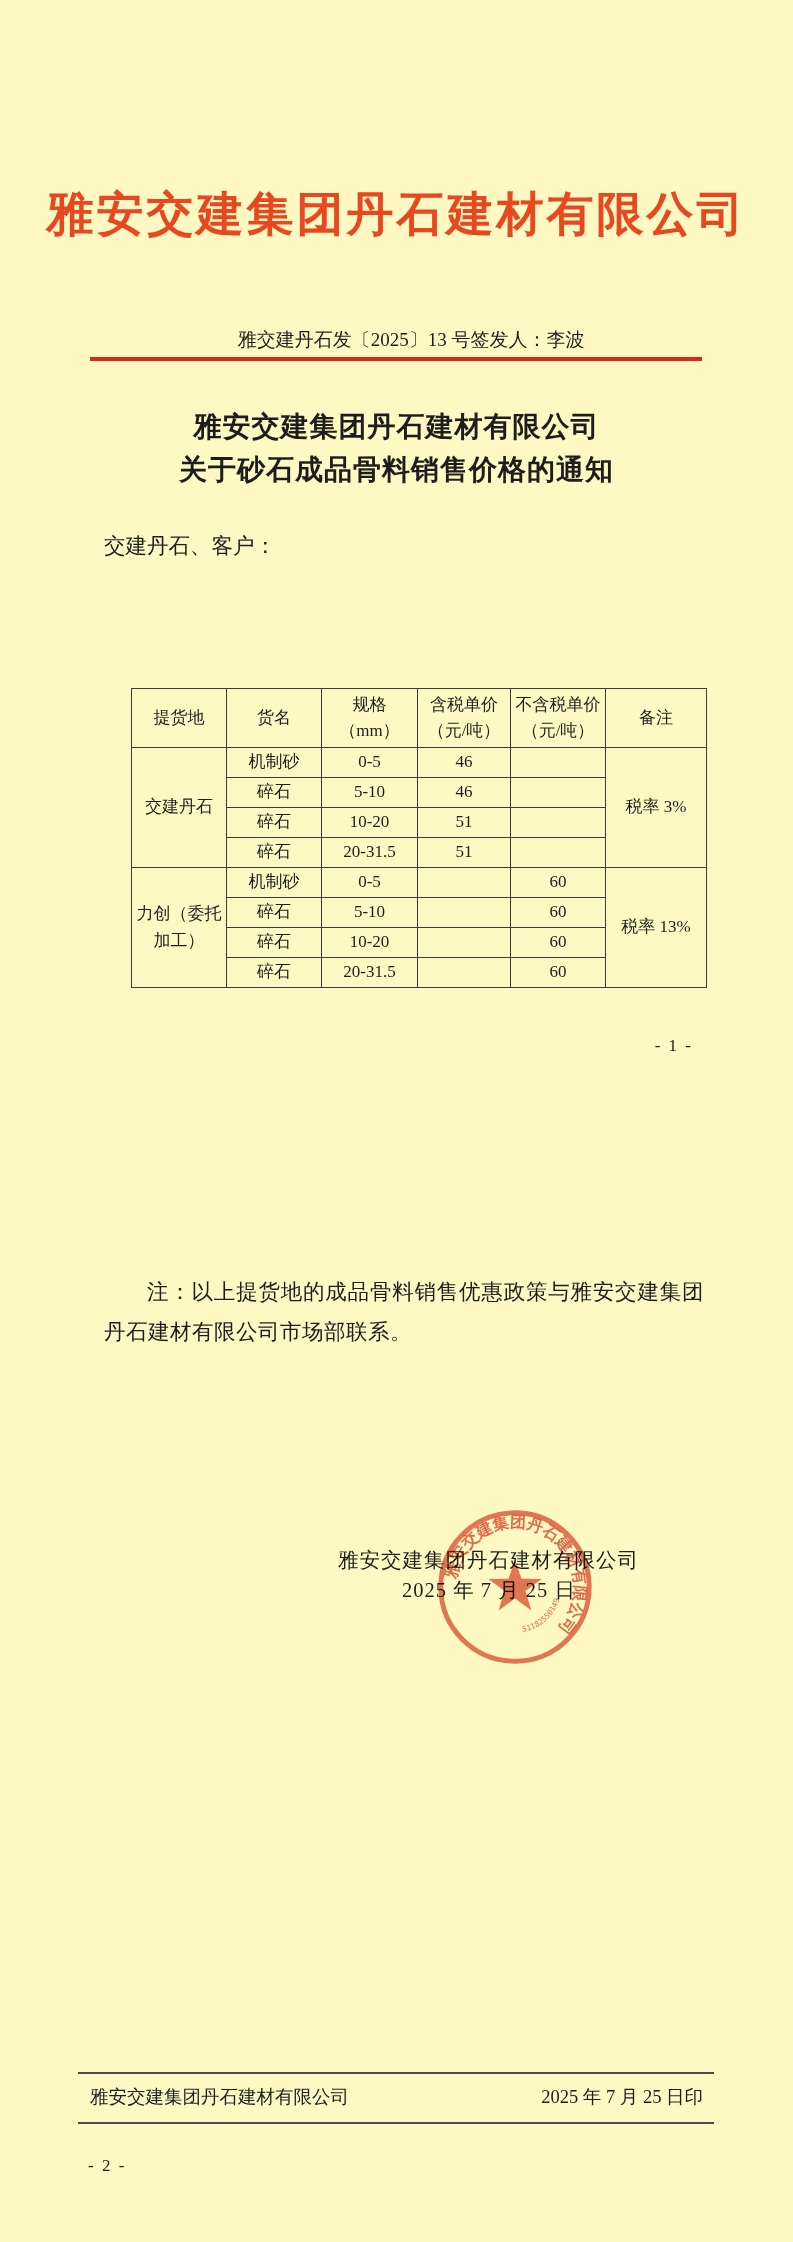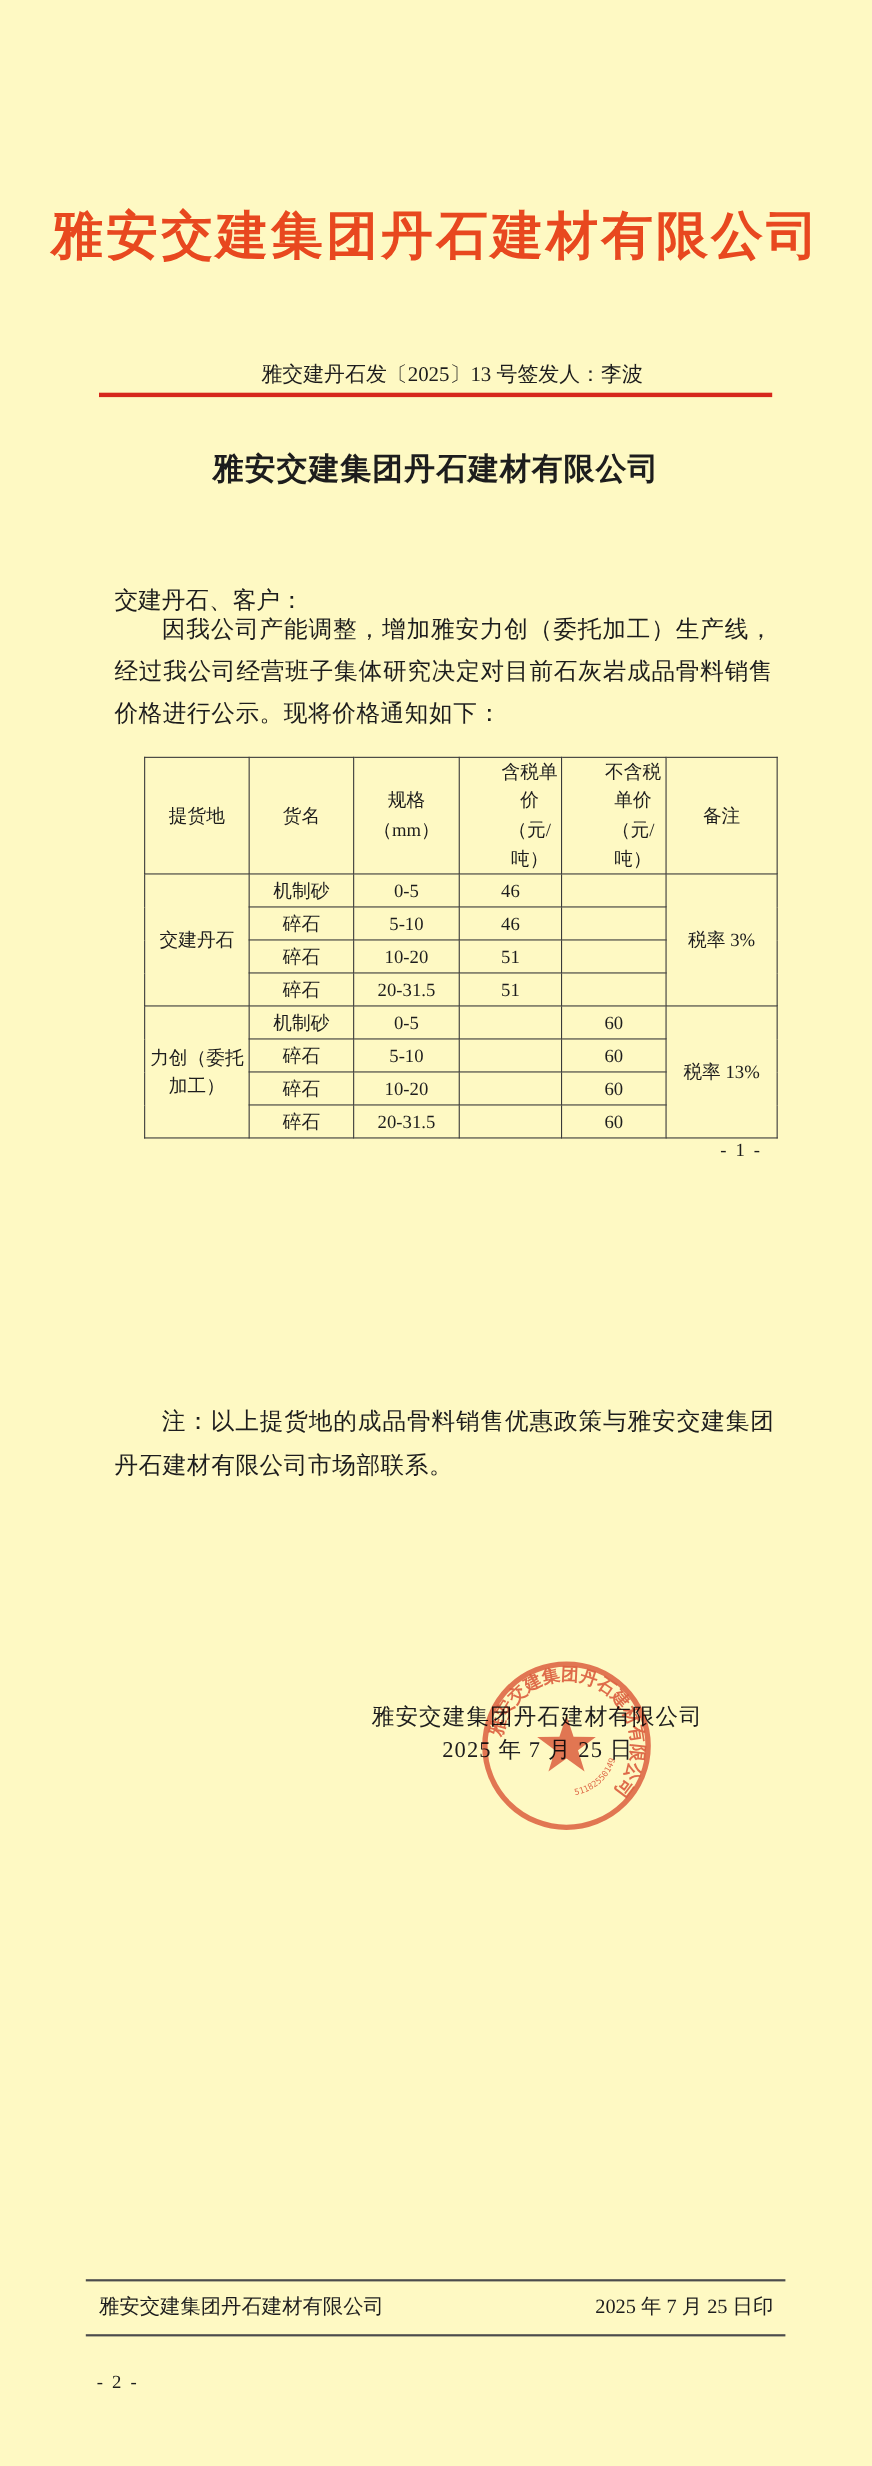--- a/index.html
+++ b/index.html
@@ -51,21 +51,21 @@
     font-size:17px;
   }
   .price-table td,.price-table th{
     border:1.6px solid #3a3a3a;
     text-align:center;vertical-align:middle;
     font-weight:normal;padding:0 2px;
     line-height:1.55;
   }
   .price-table th{height:58px;}
   .price-table td{height:29px;}
-  .hdr-line{display:block;margin-left:35px;}
+  .hdr-line{display:block;}
   .pagenum-1{
     position:absolute;top:1036px;right:100px;
     font-size:17px;letter-spacing:2px;
   }
   
   .note-para{
     position:absolute;top:1272px;left:104px;width:600px;
     font-size:21.5px;line-height:40px;
     text-indent:2em;text-align:justify;
     letter-spacing:0.5px;
@@ -109,25 +109,25 @@
 
   <div class="doc-line">
     <span>雅交建丹石发〔2025〕13 号</span>
     <span>签发人：李波</span>
   </div>
 
   <div class="red-rule"></div>
 
   <div class="notice-title">
     <div>雅安交建集团丹石建材有限公司</div>
+    <div>关于砂石成品骨料销售价格的通知</div>
   </div>
 
   <div class="salutation">交建丹石、客户：</div>
 
-  <div class="body-para">因我公司产能调整，增加雅安力创（委托加工）生产线，经过我公司经营班子集体研究决定对目前石灰岩成品骨料销售价格进行公示。现将价格通知如下：</div>
 
   <table class="price-table">
     <colgroup>
       <col style="width:95px">
         <col style="width:95px">
         <col style="width:96px">
       <col style="width:93px">
         <col style="width:95px">
         <col style="width:101px">
     </colgroup>

